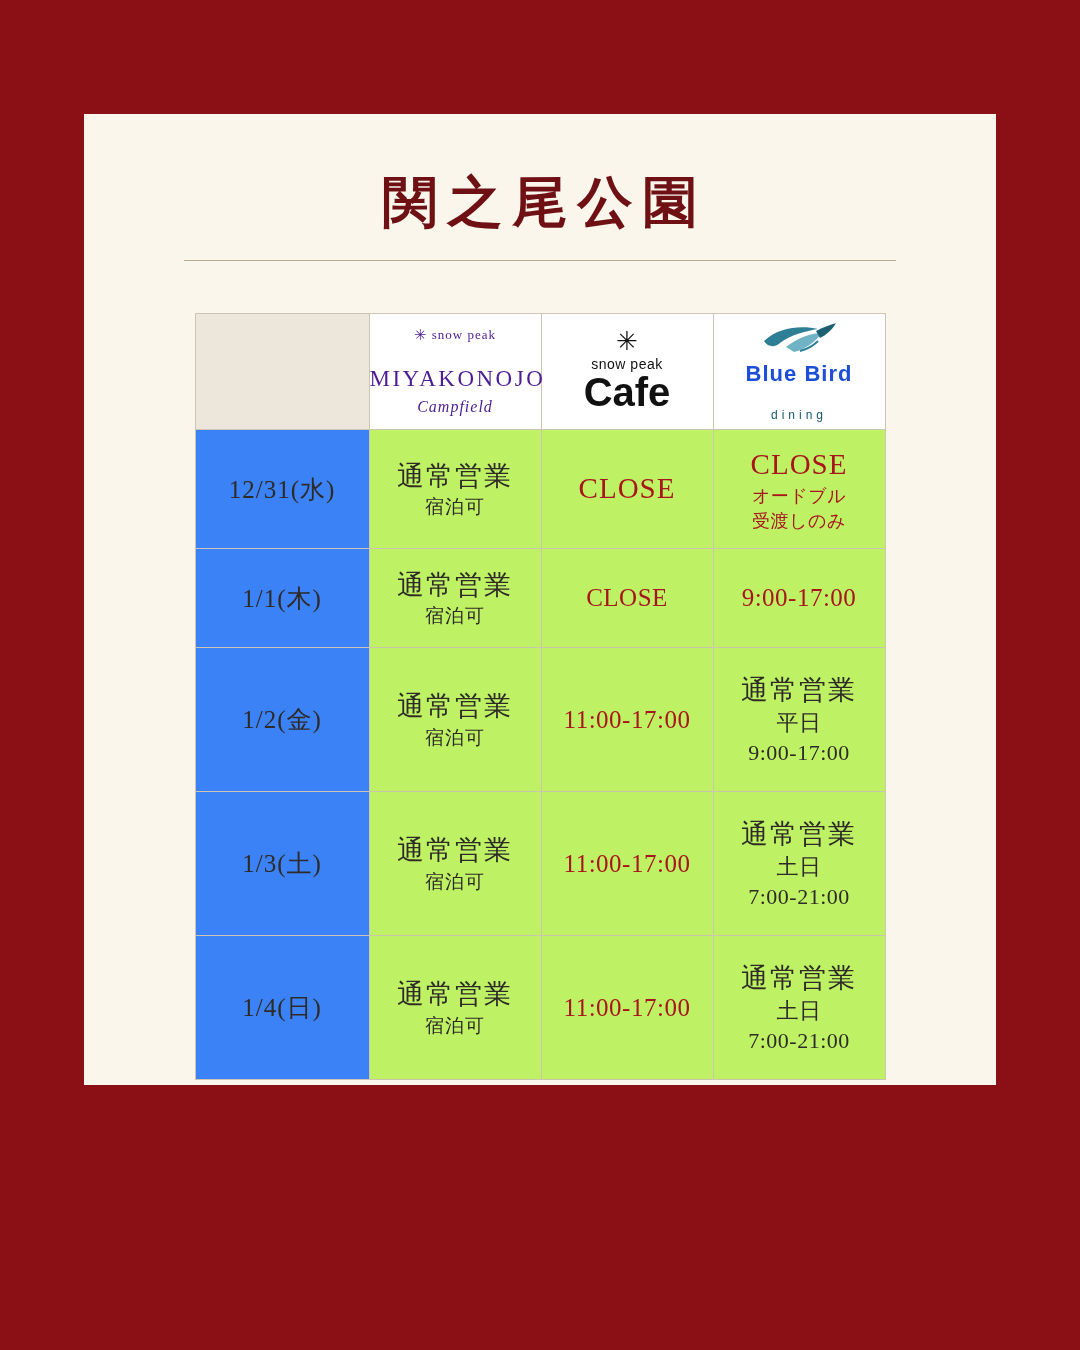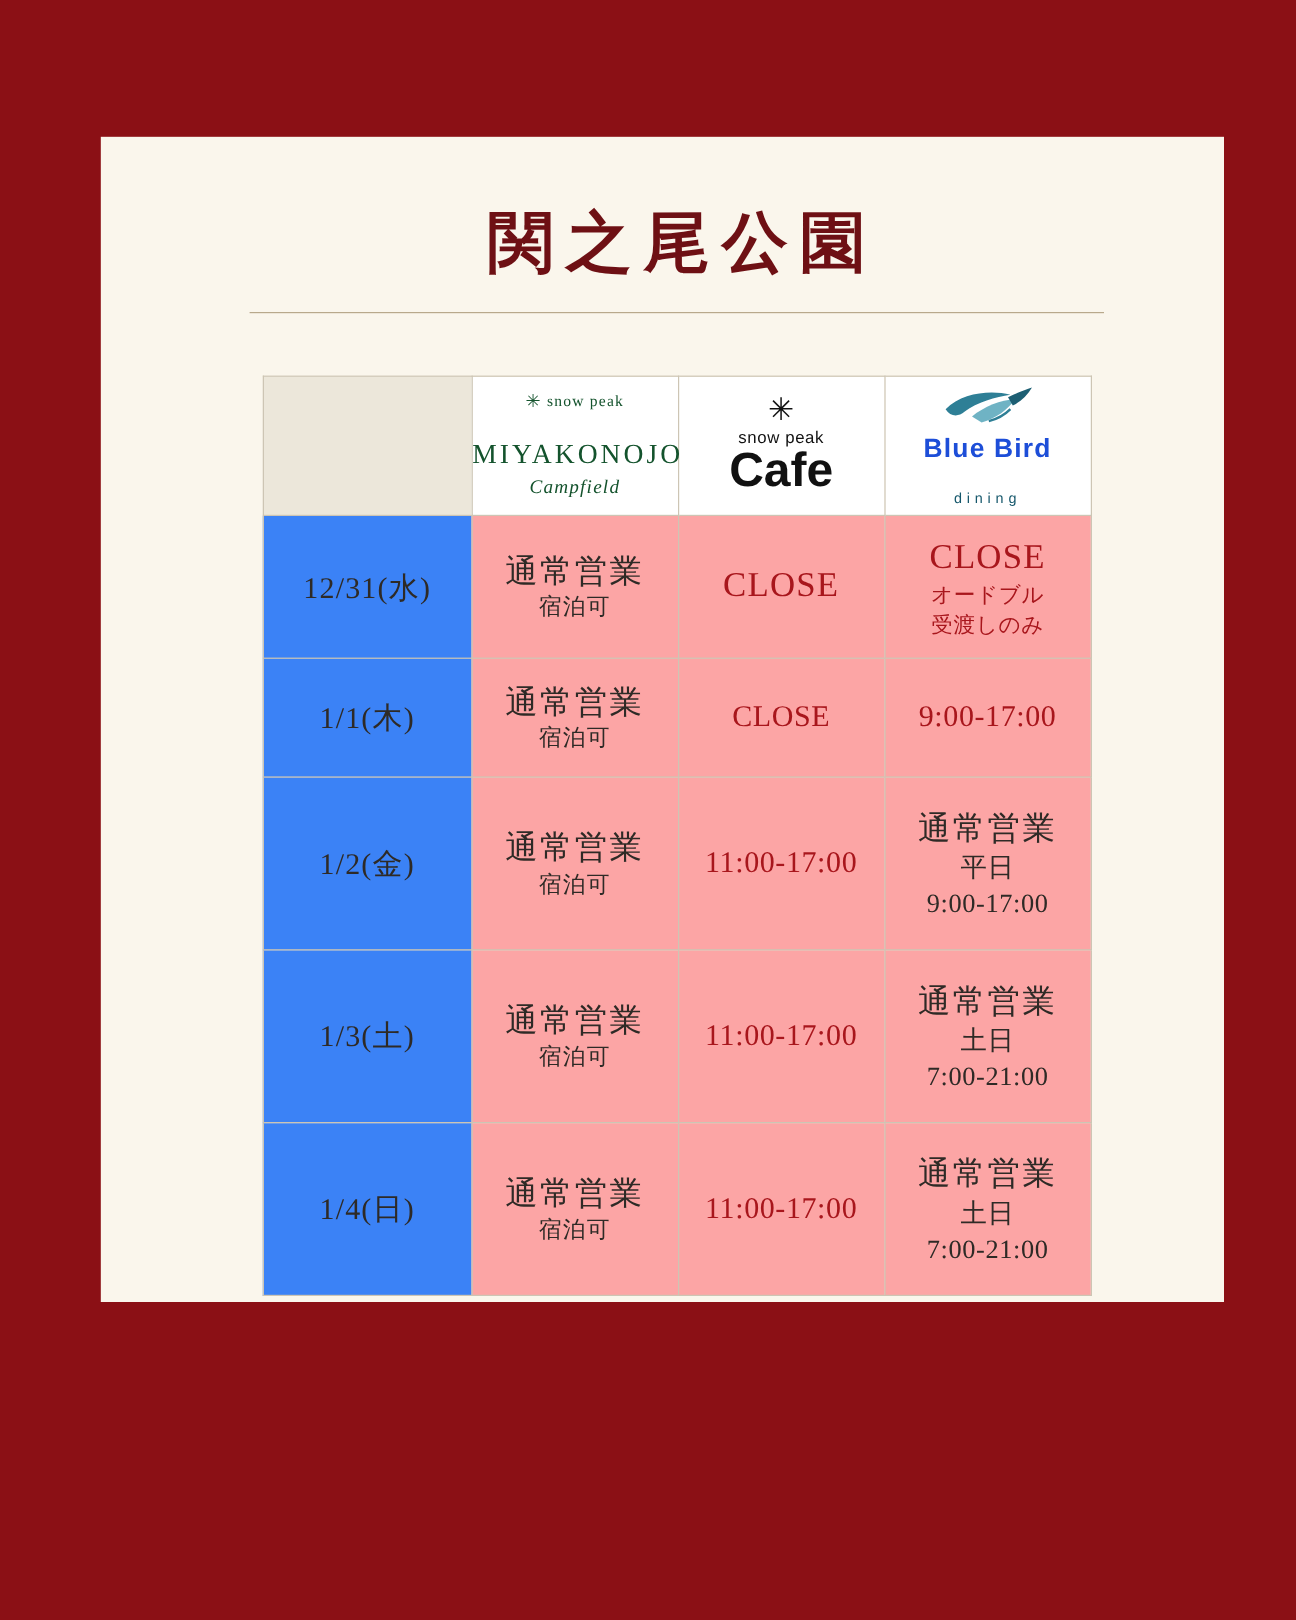--- a/index.html
+++ b/index.html
@@ -13,21 +13,20 @@
     font-family: "Liberation Serif", "DejaVu Serif", serif;
     overflow: hidden;
   }
   .poster {
     position: absolute;
     left: 84px;
     top: 114px;
     width: 912px;
     height: 971px;
     background: #faf6ec;
-    padding-left: 24px;
   }
   .title-block {
     padding-top: 56px;
     text-align: center;
   }
   .main-title {
     font-size: 55px;
     letter-spacing: 10px;
     color: #6e1014;
     font-weight: 700;
@@ -70,41 +69,41 @@
   .hdr-blank { background: #ece7da; }
   .hdr-logo { background: #ffffff; }
 
   .date-cell {
     background: #3b82f6;
     font-size: 25px;
     color: #2e2a26;
     letter-spacing: 1px;
   }
   .body-cell {
-    background: #fca5a5;
+    background: #bef264;
     font-size: 25px;
     color: #2e2a26;
     line-height: 1.35;
   }
   .row-h1 td { height: 118px; }
   .row-h2 td { height: 98px; margin-top: 15px; }
   .row-h3 td { height: 143px; }
 
   .big { font-size: 27px; letter-spacing: 2px; }
   .small { font-size: 19px; letter-spacing: 1px; }
   .smaller { font-size: 18px; letter-spacing: 0.5px; }
   .mid { font-size: 22px; letter-spacing: 0.5px; }
   .red { color: #a8161c; }
   .red-lg { font-size: 29px; color: #a8161c; letter-spacing: 1px; }
   .red-md { font-size: 25px; color: #a8161c; letter-spacing: 0.5px; }
 
   
   .logo-camp {
     font-family: "Liberation Serif", serif;
-    color: #14532d;
+    color: #4c1d95;
     line-height: 1.25;
   }
   .logo-camp .sp {
     font-size: 13px;
     letter-spacing: 1px;
   }
   .logo-camp .sp .ast { font-size: 15px; vertical-align: -1px; }
   .logo-camp .miyakonojo {
     font-size: 23px;
     letter-spacing: 2.5px;

